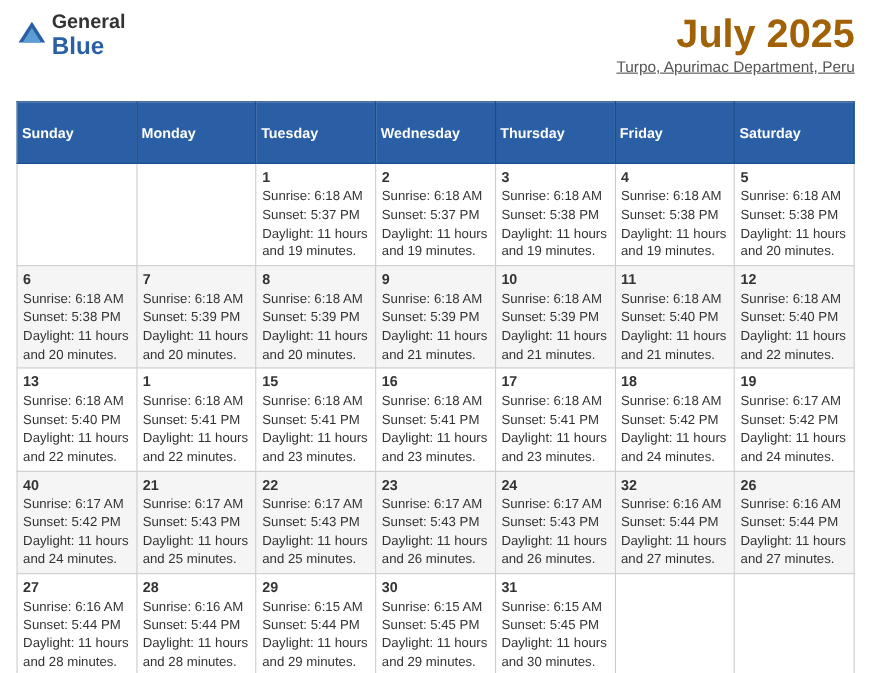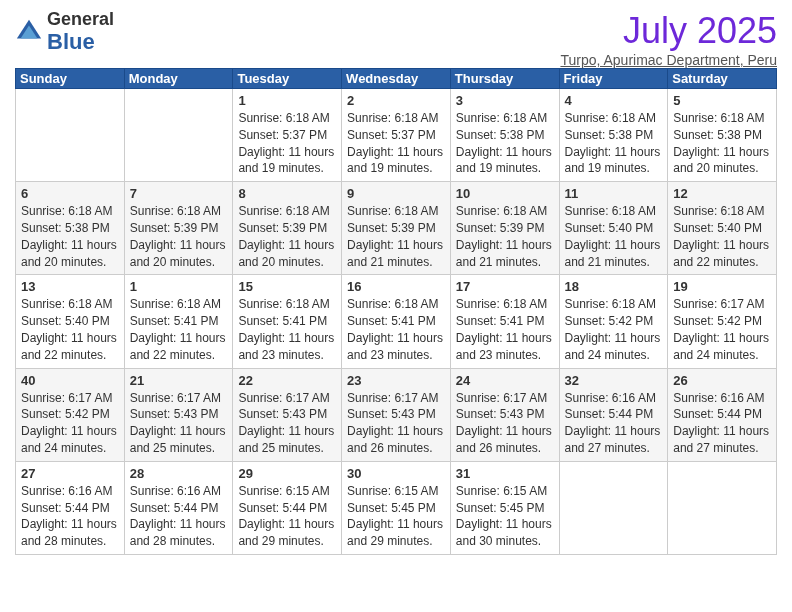--- a/index.html
+++ b/index.html
@@ -7,21 +7,21 @@
       font-family: Arial, sans-serif;
       background: #fff;
       width: 792px;
       min-height: 612px;
       padding: 10px 15px;
     }
     .header-area {
       display: flex;
       justify-content: space-between;
       align-items: flex-start;
-      margin-bottom: 0;
+      margin-bottom: 24px;
     }
     .logo {
       display: flex;
       align-items: center;
       gap: 4px;
     }
     .logo-text {
       display: flex;
       flex-direction: column;
       line-height: 1.1;
@@ -38,39 +38,39 @@
     }
     .logo-icon {
       width: 28px;
       height: 28px;
     }
     .title-area {
       text-align: right;
     }
     .month-title {
       font-size: 36px;
-      font-weight: normal;
-      color: #6d28d9;
+      font-weight: bold;
+      color: #a16207;
     }
     .location-title {
       font-size: 14px;
       color: #555;
       text-decoration: underline;
     }
     .calendar-table {
       width: 100%;
       border-collapse: collapse;
       border: 1px solid #ccc;
     }
     .calendar-table th {
       background-color: #2a5fa5;
       color: #fff;
       font-size: 13px;
       font-weight: bold;
-      padding: 2px 4px;
+      padding: 20px 4px;
       text-align: left;
       border: 1px solid #1a4a8a;
     }
     .calendar-table td {
       vertical-align: top;
       border: 1px solid #ccc;
       padding: 4px 5px;
       width: calc(100% / 7);
       min-height: 80px;
       height: 80px;

